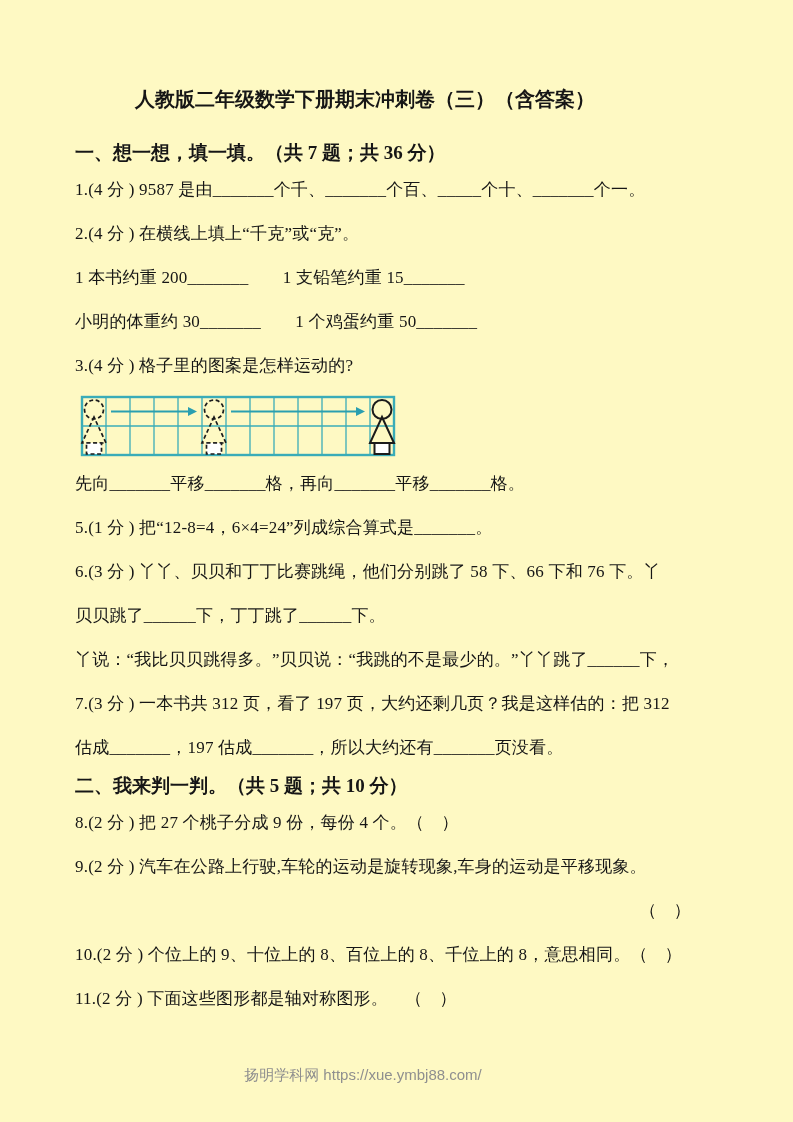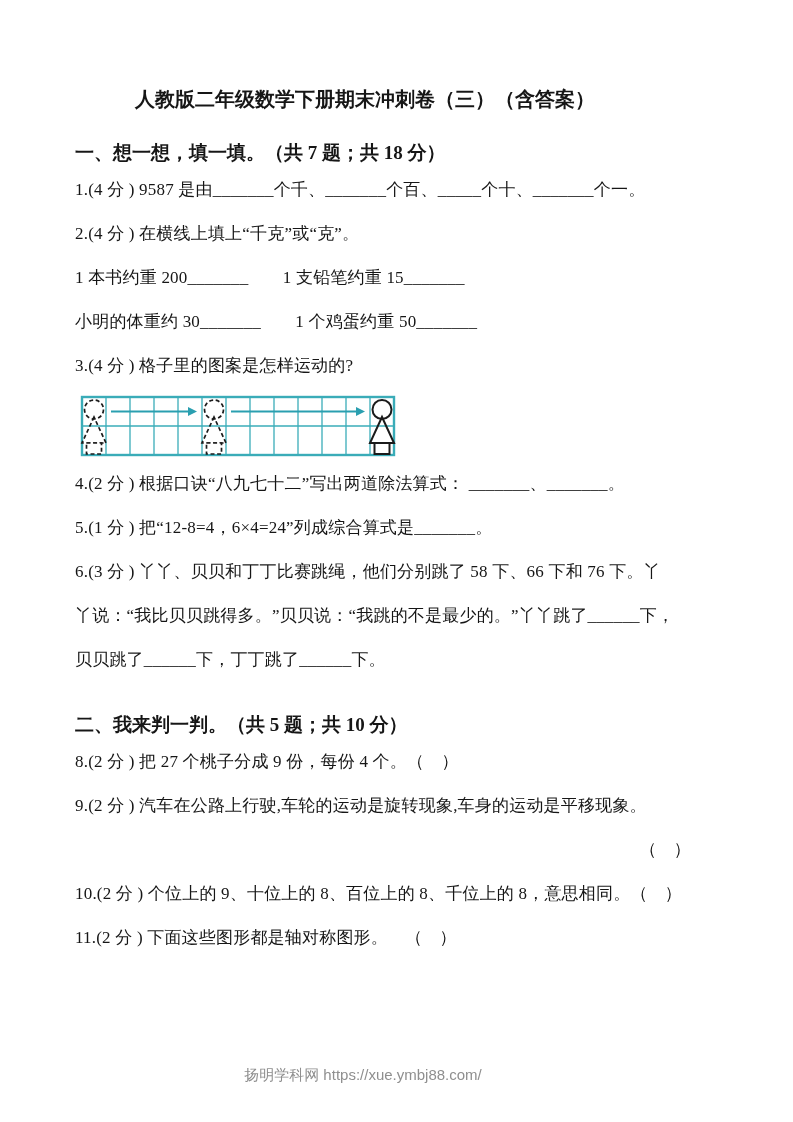--- a/index.html
+++ b/index.html
@@ -1,41 +1,41 @@
 <!DOCTYPE html>
 <html><head>
 <meta charset="utf-8">
 <style>
   html,body{margin:0;padding:0;background:#e8e8e8;}
   .page{
     position:relative;
     width:793px;height:1122px;
     margin:0 auto;
-    background:#ffffff;
+    background:#fef9c3;
     color:#161616;
     font-family:"Liberation Serif", serif;
     overflow:hidden;
     box-sizing:border-box;
     padding:84px 66px 0 75px;
   }
   .doc-title{
     margin:0;
     font-size:20px;
     font-weight:bold;
     line-height:30px;
     text-align:center;
     padding-right:72px;
   }
   .section-heading{
     margin:24px 0 0 0;
     font-size:19px;
     font-weight:bold;
     line-height:30px;
   }
-  .section-heading.second{margin-top:28px;}
+  .section-heading.second{margin-top:1px;}
   .line{
     margin:0;
     font-size:17px;
     line-height:44px;
     height:44px;
     white-space:nowrap;
     letter-spacing:0.2px;
   }
   .line.right{
     text-align:right;
@@ -55,21 +55,21 @@
     font-family:"Liberation Sans", sans-serif;
   }
 </style>
 </head>
 <body>
 
 <div class="page">
 
   <h1 class="doc-title">人教版二年级数学下册期末冲刺卷（三）（含答案）</h1>
 
-  <h2 class="section-heading">一、想一想，填一填。（共 7 题；共 18 分）</h2>
+  <h2 class="section-heading">一、想一想，填一填。（共 7 题；共 36 分）</h2>
 
   <p class="line">1.(4 分 ) 9587 是由_______个千、_______个百、_____个十、_______个一。</p>
   <p class="line">2.(4 分 ) 在横线上填上“千克”或“克”。</p>
   <p class="line">1 本书约重 200_______　　1 支铅笔约重 15_______</p>
   <p class="line">小明的体重约 30_______　　1 个鸡蛋约重 50_______</p>
   <p class="line">3.(4 分 ) 格子里的图案是怎样运动的?</p>
 
   <div class="grid-holder"><svg width="318" height="64" viewBox="-3 -3 318 64">
         <rect x="0" y="0" width="312" height="58" fill="none" stroke="#3aacb8" stroke-width="2.4"></rect>
         <line x1="24" y1="0" x2="24" y2="58" stroke="#3aacb8" stroke-width="1.3"></line>
@@ -93,25 +93,27 @@
         <polygon points="12,20 0,46 24,46" fill="none" stroke="#1b1b1b" stroke-width="1.7" stroke-dasharray="4 2.6"></polygon>
         <rect x="4.5" y="46" width="15" height="11" fill="#ffffff" stroke="#1b1b1b" stroke-width="1.7" stroke-dasharray="4 2.6"></rect>
         <circle cx="132" cy="12.5" r="9.5" fill="none" stroke="#1b1b1b" stroke-width="1.7" stroke-dasharray="4 2.6"></circle>
         <polygon points="132,20 120,46 144,46" fill="none" stroke="#1b1b1b" stroke-width="1.7" stroke-dasharray="4 2.6"></polygon>
         <rect x="124.5" y="46" width="15" height="11" fill="#ffffff" stroke="#1b1b1b" stroke-width="1.7" stroke-dasharray="4 2.6"></rect>
         <circle cx="300" cy="12.5" r="9.5" fill="none" stroke="#1b1b1b" stroke-width="2"></circle>
         <polygon points="300,20 288,46 312,46" fill="none" stroke="#1b1b1b" stroke-width="2"></polygon>
         <rect x="292.5" y="46" width="15" height="11" fill="#ffffff" stroke="#1b1b1b" stroke-width="2"></rect>
       </svg></div>
 
-  <p class="line">4.(2 分 ) 根据口诀“八九七十二”写出两道除法算式： _______、_______。</p>
+  <p class="line">先向_______平移_______格，再向_______平移_______格。</p>
   <p class="line">5.(1 分 ) 把“12-8=4，6×4=24”列成综合算式是_______。</p>
   <p class="line">6.(3 分 ) 丫丫、贝贝和丁丁比赛跳绳，他们分别跳了 58 下、66 下和 76 下。丫</p>
+  <p class="line">贝贝跳了______下，丁丁跳了______下。</p>
   <p class="line">丫说：“我比贝贝跳得多。”贝贝说：“我跳的不是最少的。”丫丫跳了______下，</p>
-  <p class="line">贝贝跳了______下，丁丁跳了______下。</p>
+  <p class="line">7.(3 分 ) 一本书共 312 页，看了 197 页，大约还剩几页？我是这样估的：把 312</p>
+  <p class="line">估成_______，197 估成_______，所以大约还有_______页没看。</p>
 
   <h2 class="section-heading second">二、我来判一判。（共 5 题；共 10 分）</h2>
 
   <p class="line">8.(2 分 ) 把 27 个桃子分成 9 份，每份 4 个。（　）</p>
   <p class="line">9.(2 分 ) 汽车在公路上行驶,车轮的运动是旋转现象,车身的运动是平移现象。</p>
   <p class="line right">（　）</p>
   <p class="line">10.(2 分 ) 个位上的 9、十位上的 8、百位上的 8、千位上的 8，意思相同。（　）</p>
   <p class="line">11.(2 分 ) 下面这些图形都是轴对称图形。　（　）</p>
 
   <div class="footer">扬明学科网 https://xue.ymbj88.com/</div>

